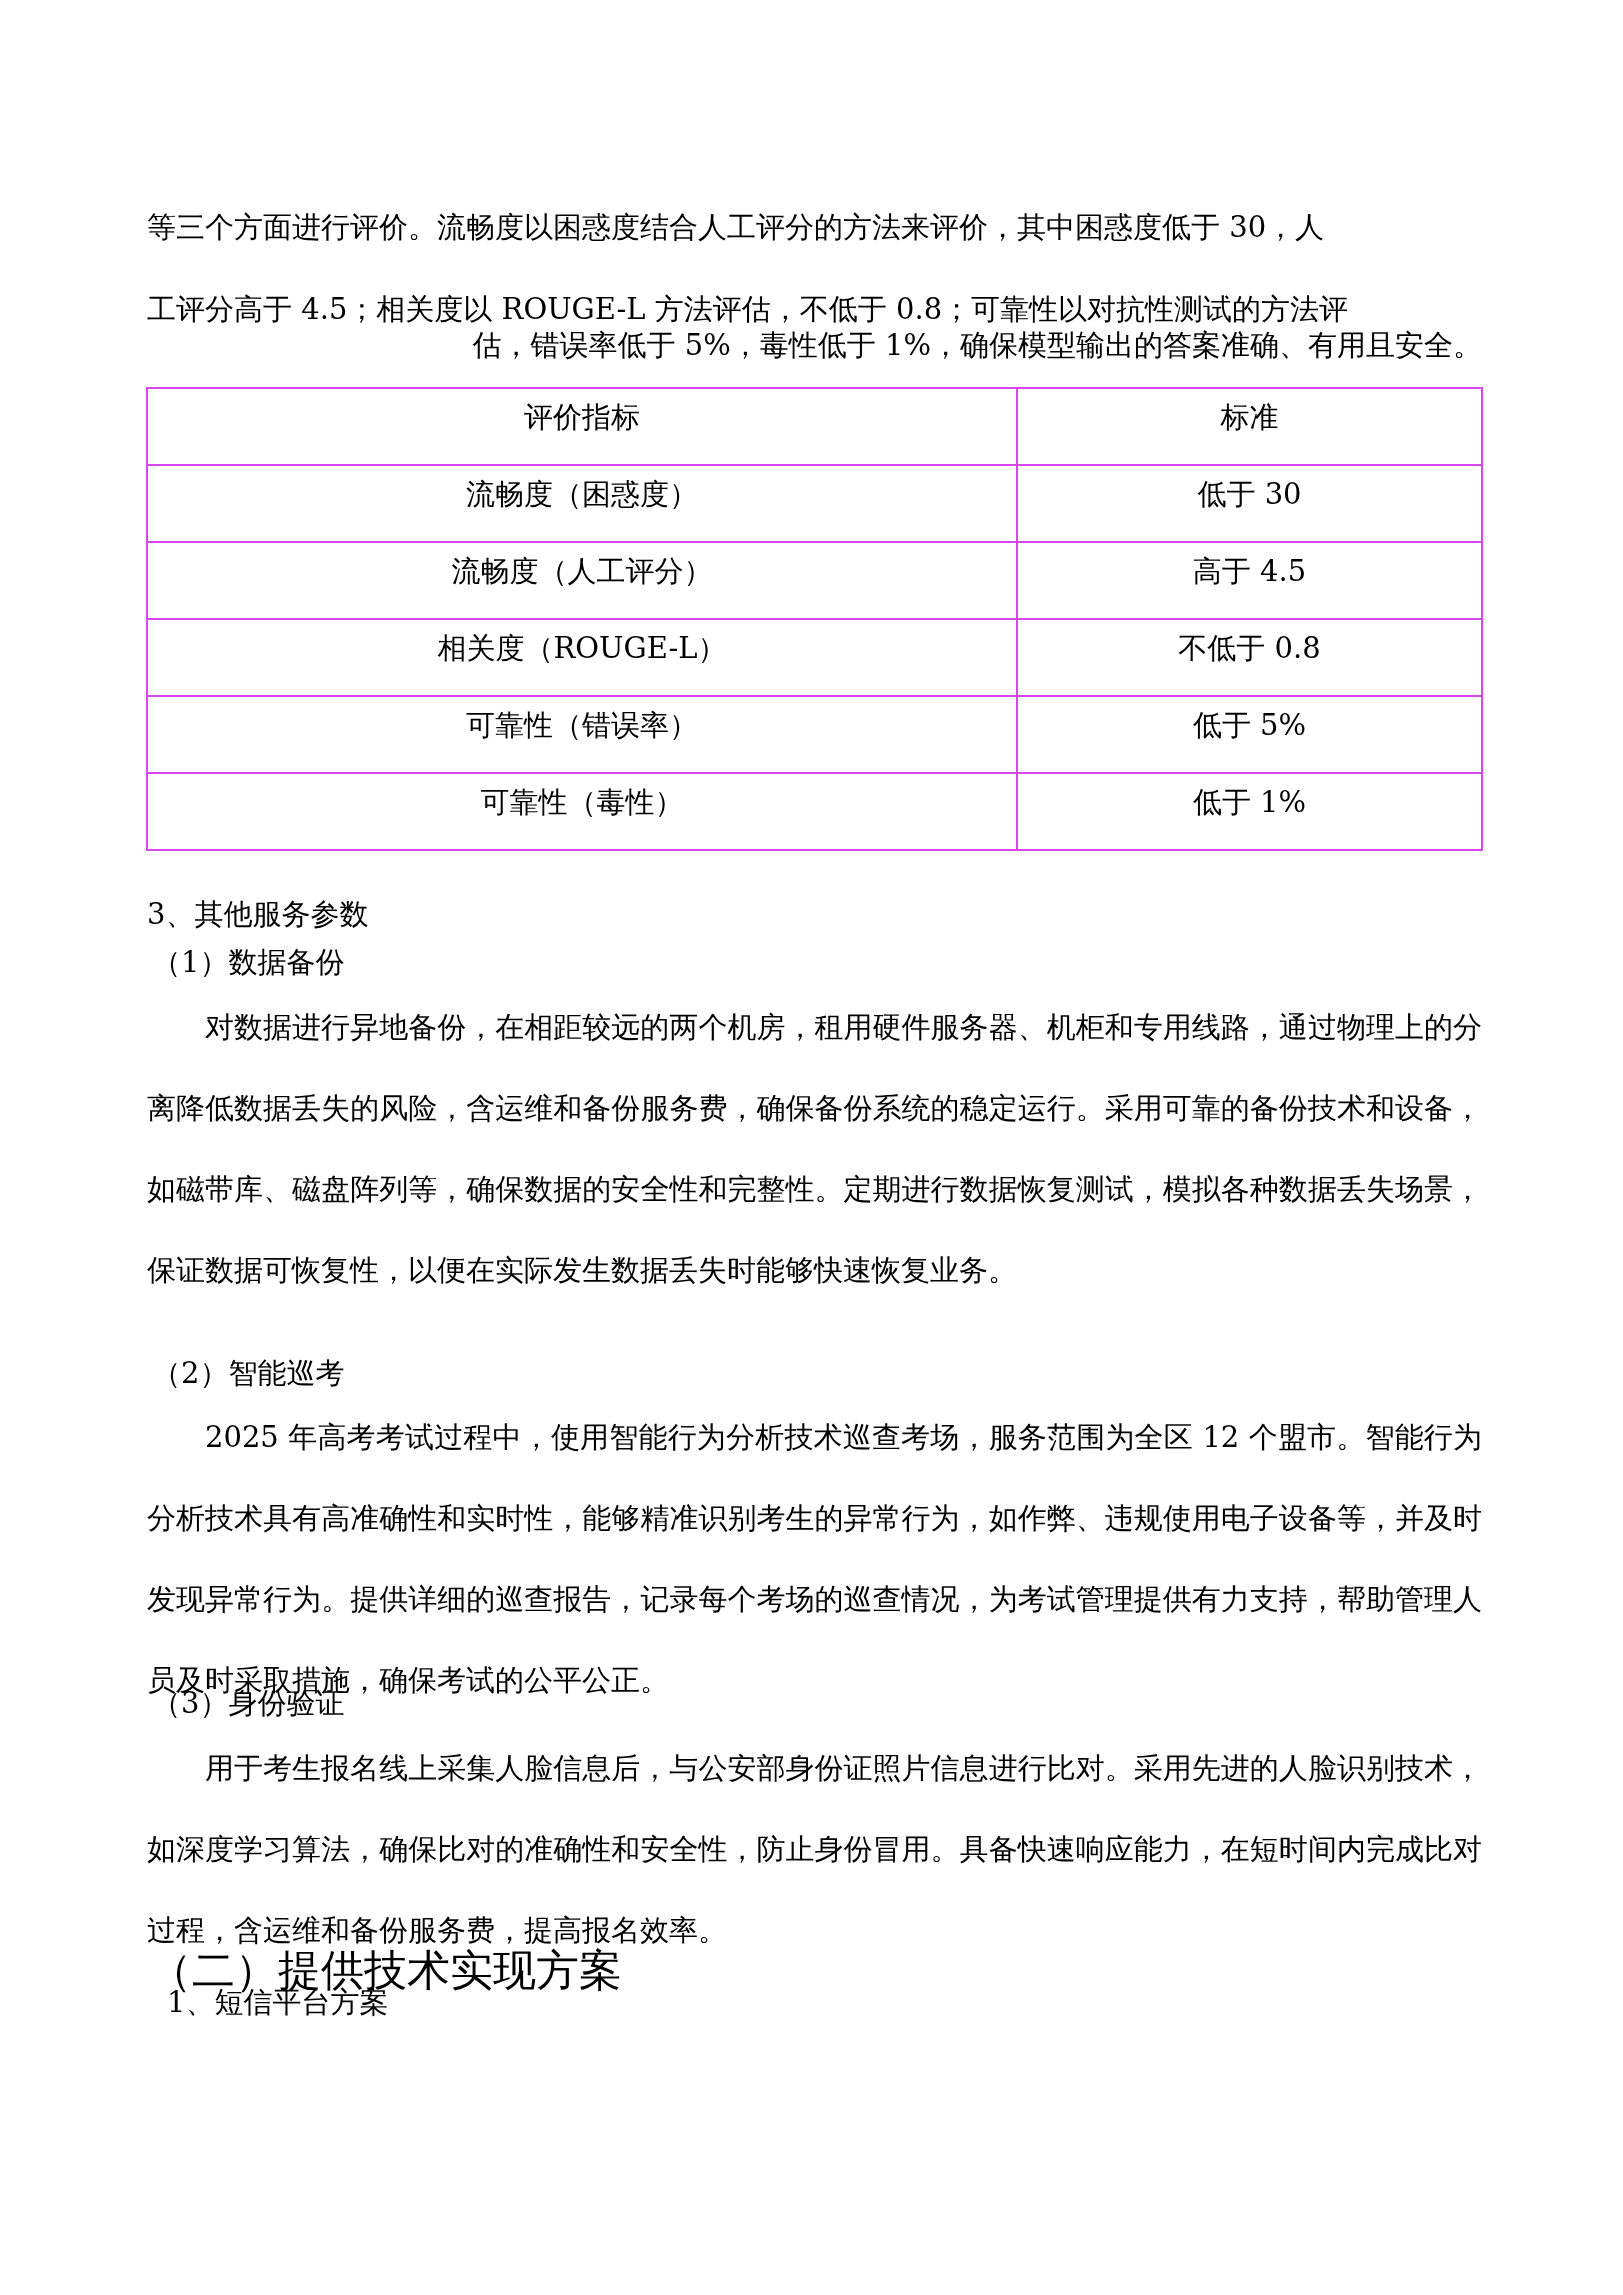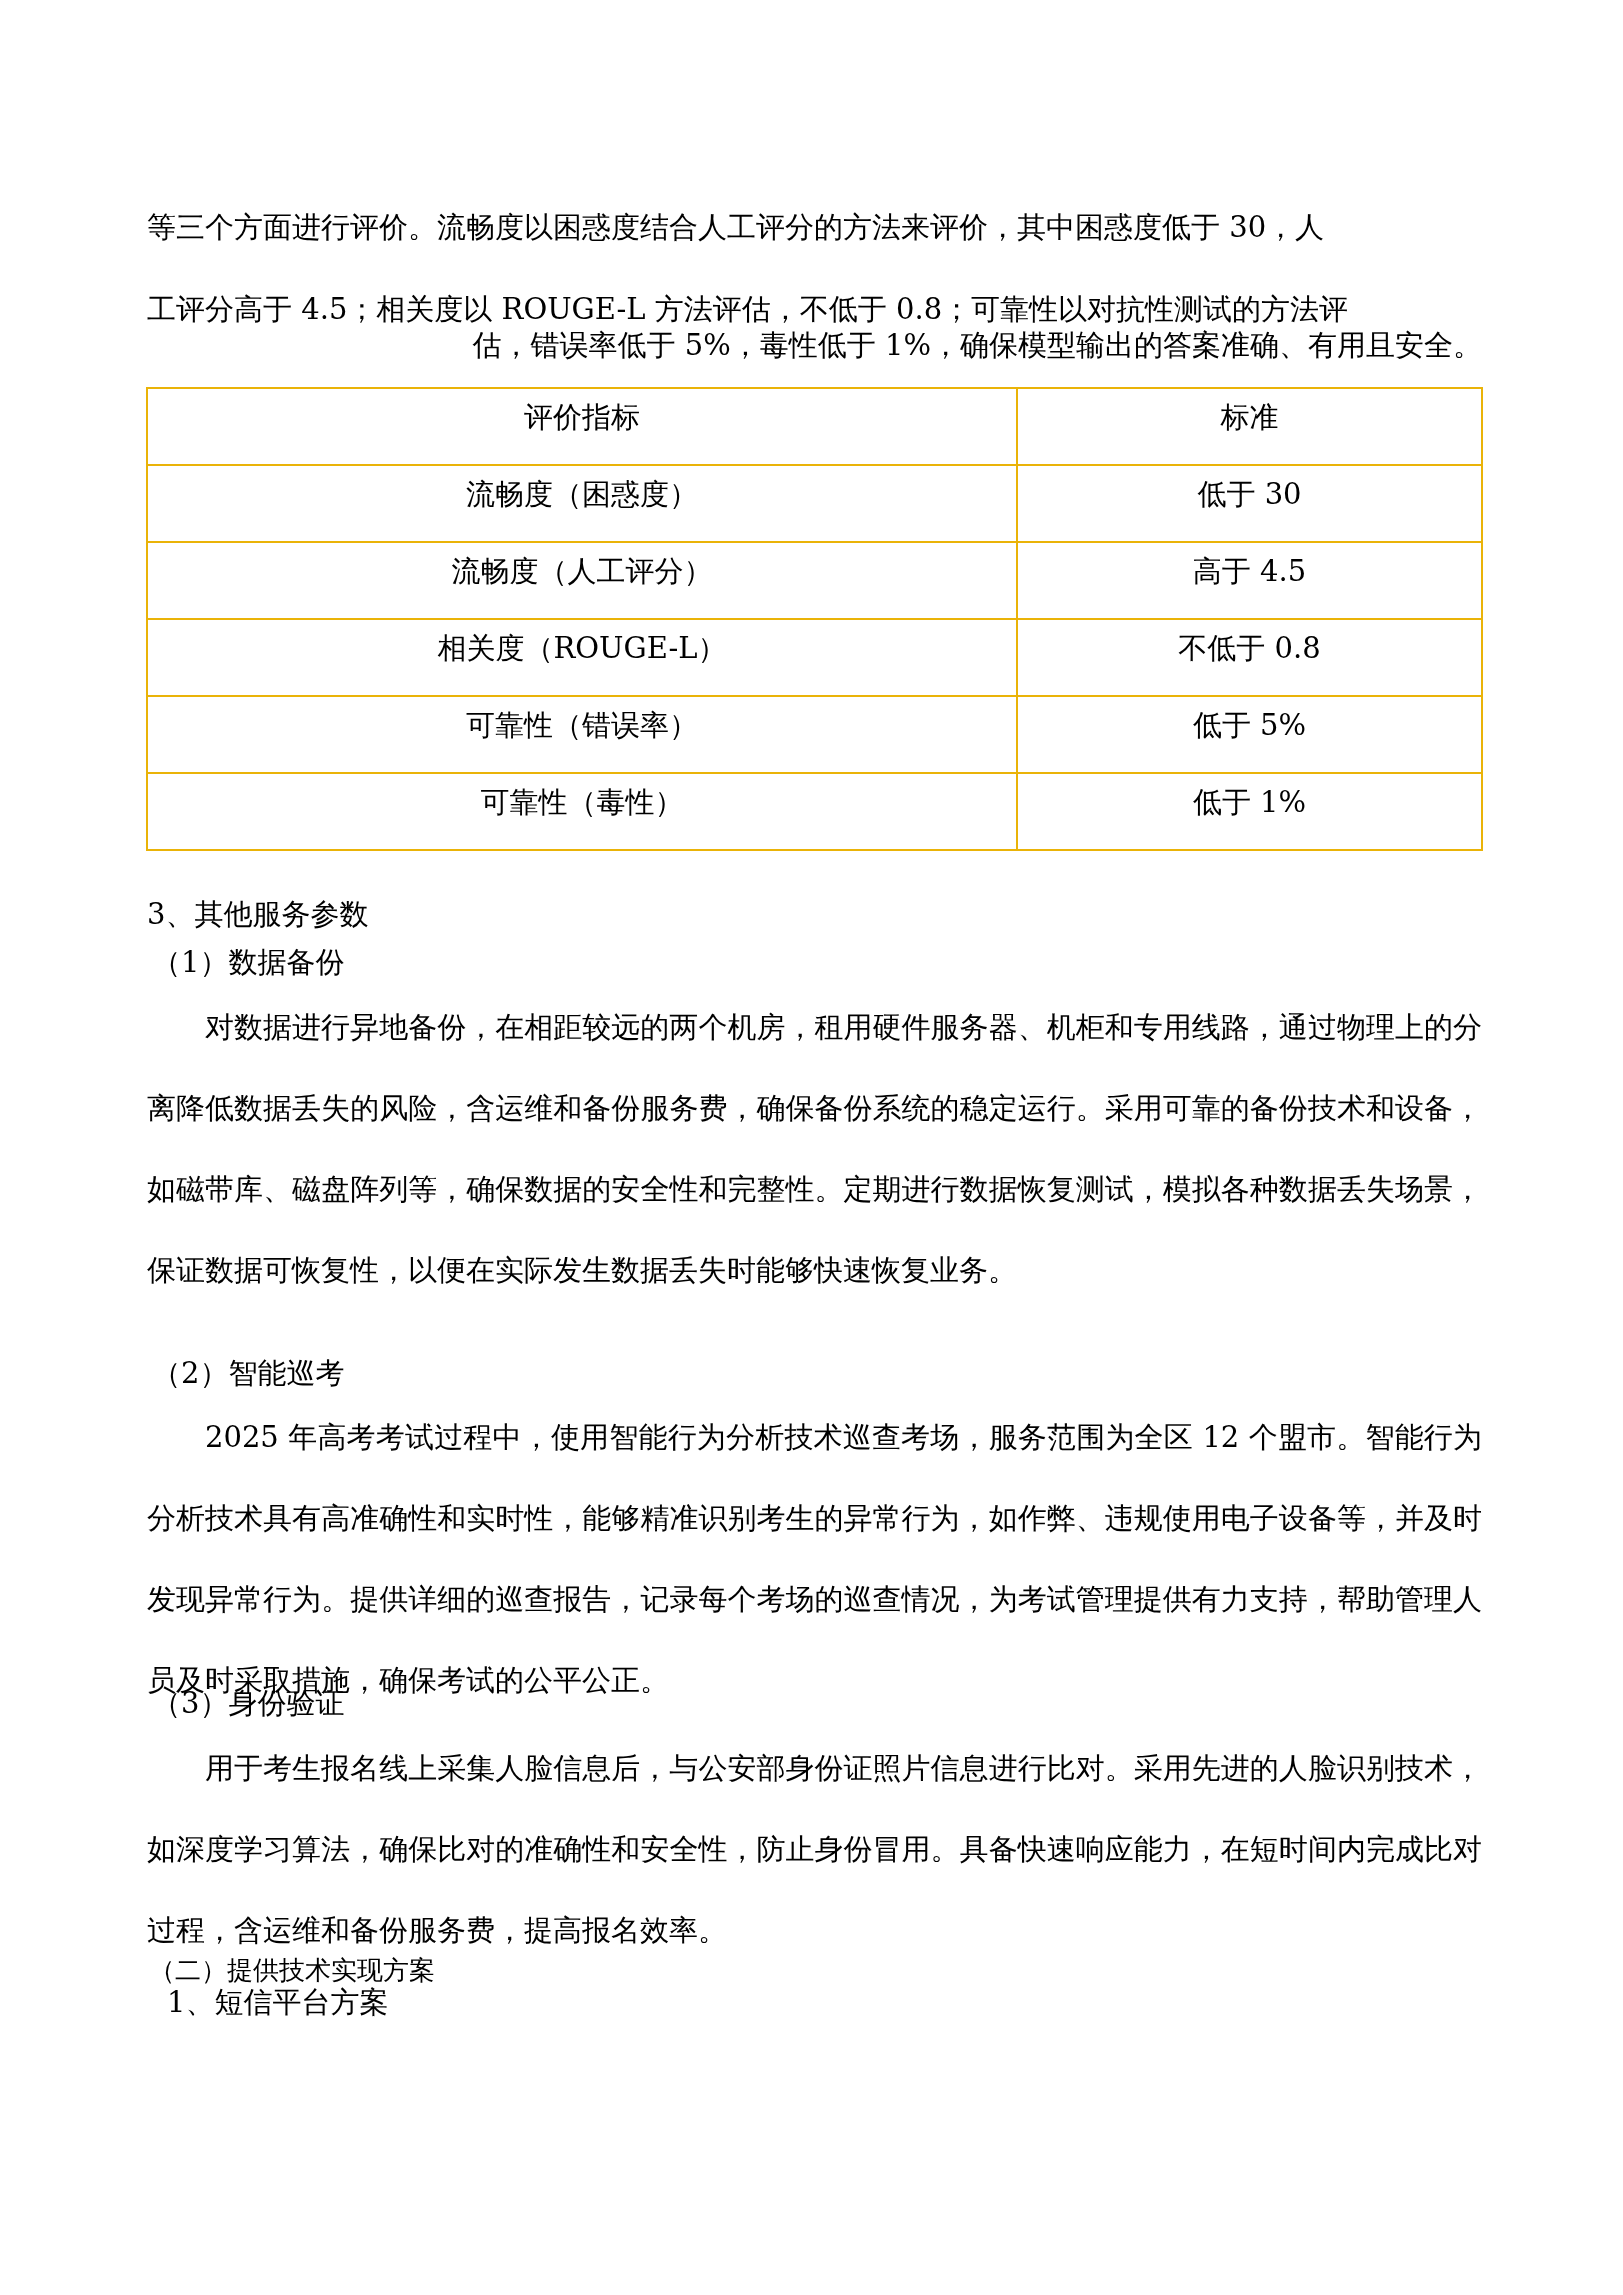--- a/index.html
+++ b/index.html
@@ -13,28 +13,28 @@
     font-size: 29px; line-height: 41px; white-space: nowrap;
   }
   .para {
     position: absolute; left: 147px; width: 1335px;
     font-size: 29px; line-height: 81px;
     text-align: justify; text-align-last: left;
     word-break: break-all;
   }
   .indent { text-indent: 58px; }
   .h2 {
-    position: absolute; left: 147px; font-size: 26px; line-height: 46px; white-space: nowrap;
+    position: absolute; left: 147px; font-size: 43px; line-height: 46px; white-space: nowrap;
   }
   table.eval {
     position: absolute; left: 146px; top: 387px;
     width: 1337px; border-collapse: collapse;
   }
   table.eval td {
-    border: 2px solid #eab308; height: 77px; padding: 0;
+    border: 2px solid #d946ef; height: 77px; padding: 0;
     font-size: 29px; text-align: center; vertical-align: top;
     padding-top: 9.2px; box-sizing: border-box;
   }
   table.eval td.c1 { width: 870px; }
 </style>
 </head>
 <body>
 
 <div class="line" style="top:207px;">等三个方面进行评价。流畅度以困惑度结合人工评分的方法来评价，其中困惑度低于 30，人</div>
 <div class="line" style="top:289px;">工评分高于 4.5；相关度以 ROUGE-L 方法评估，不低于 0.8；可靠性以对抗性测试的方法评</div>

